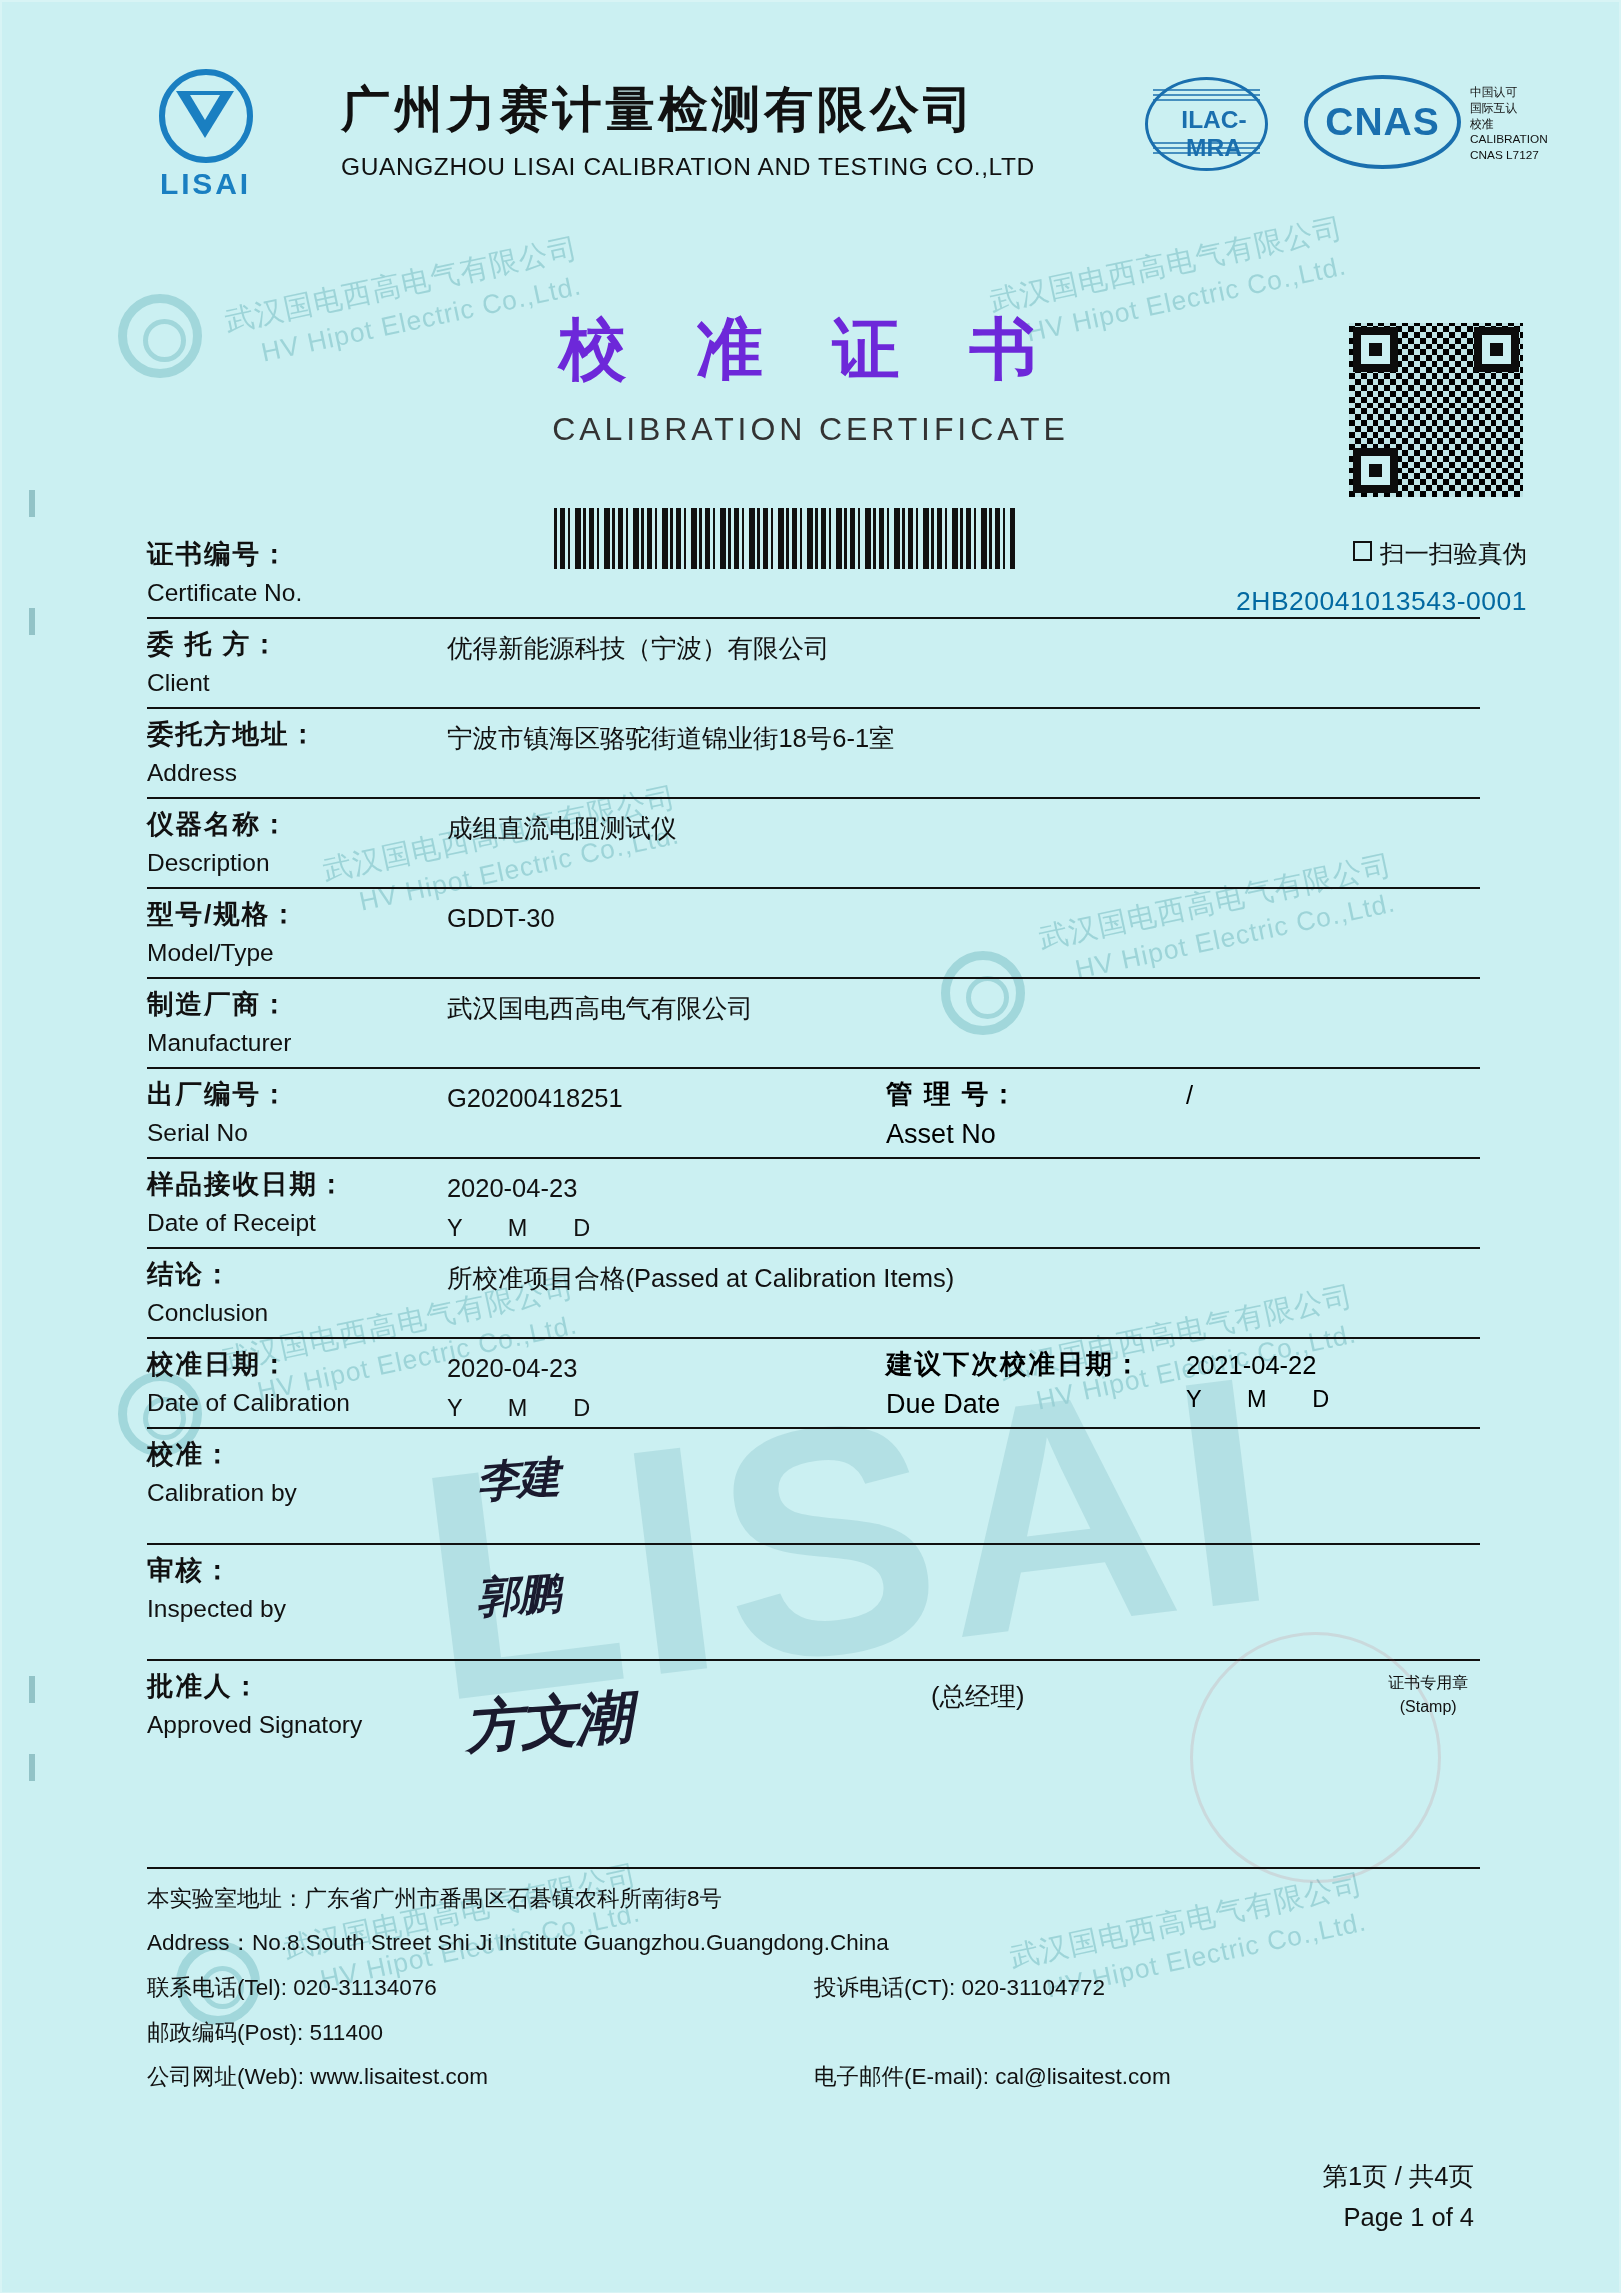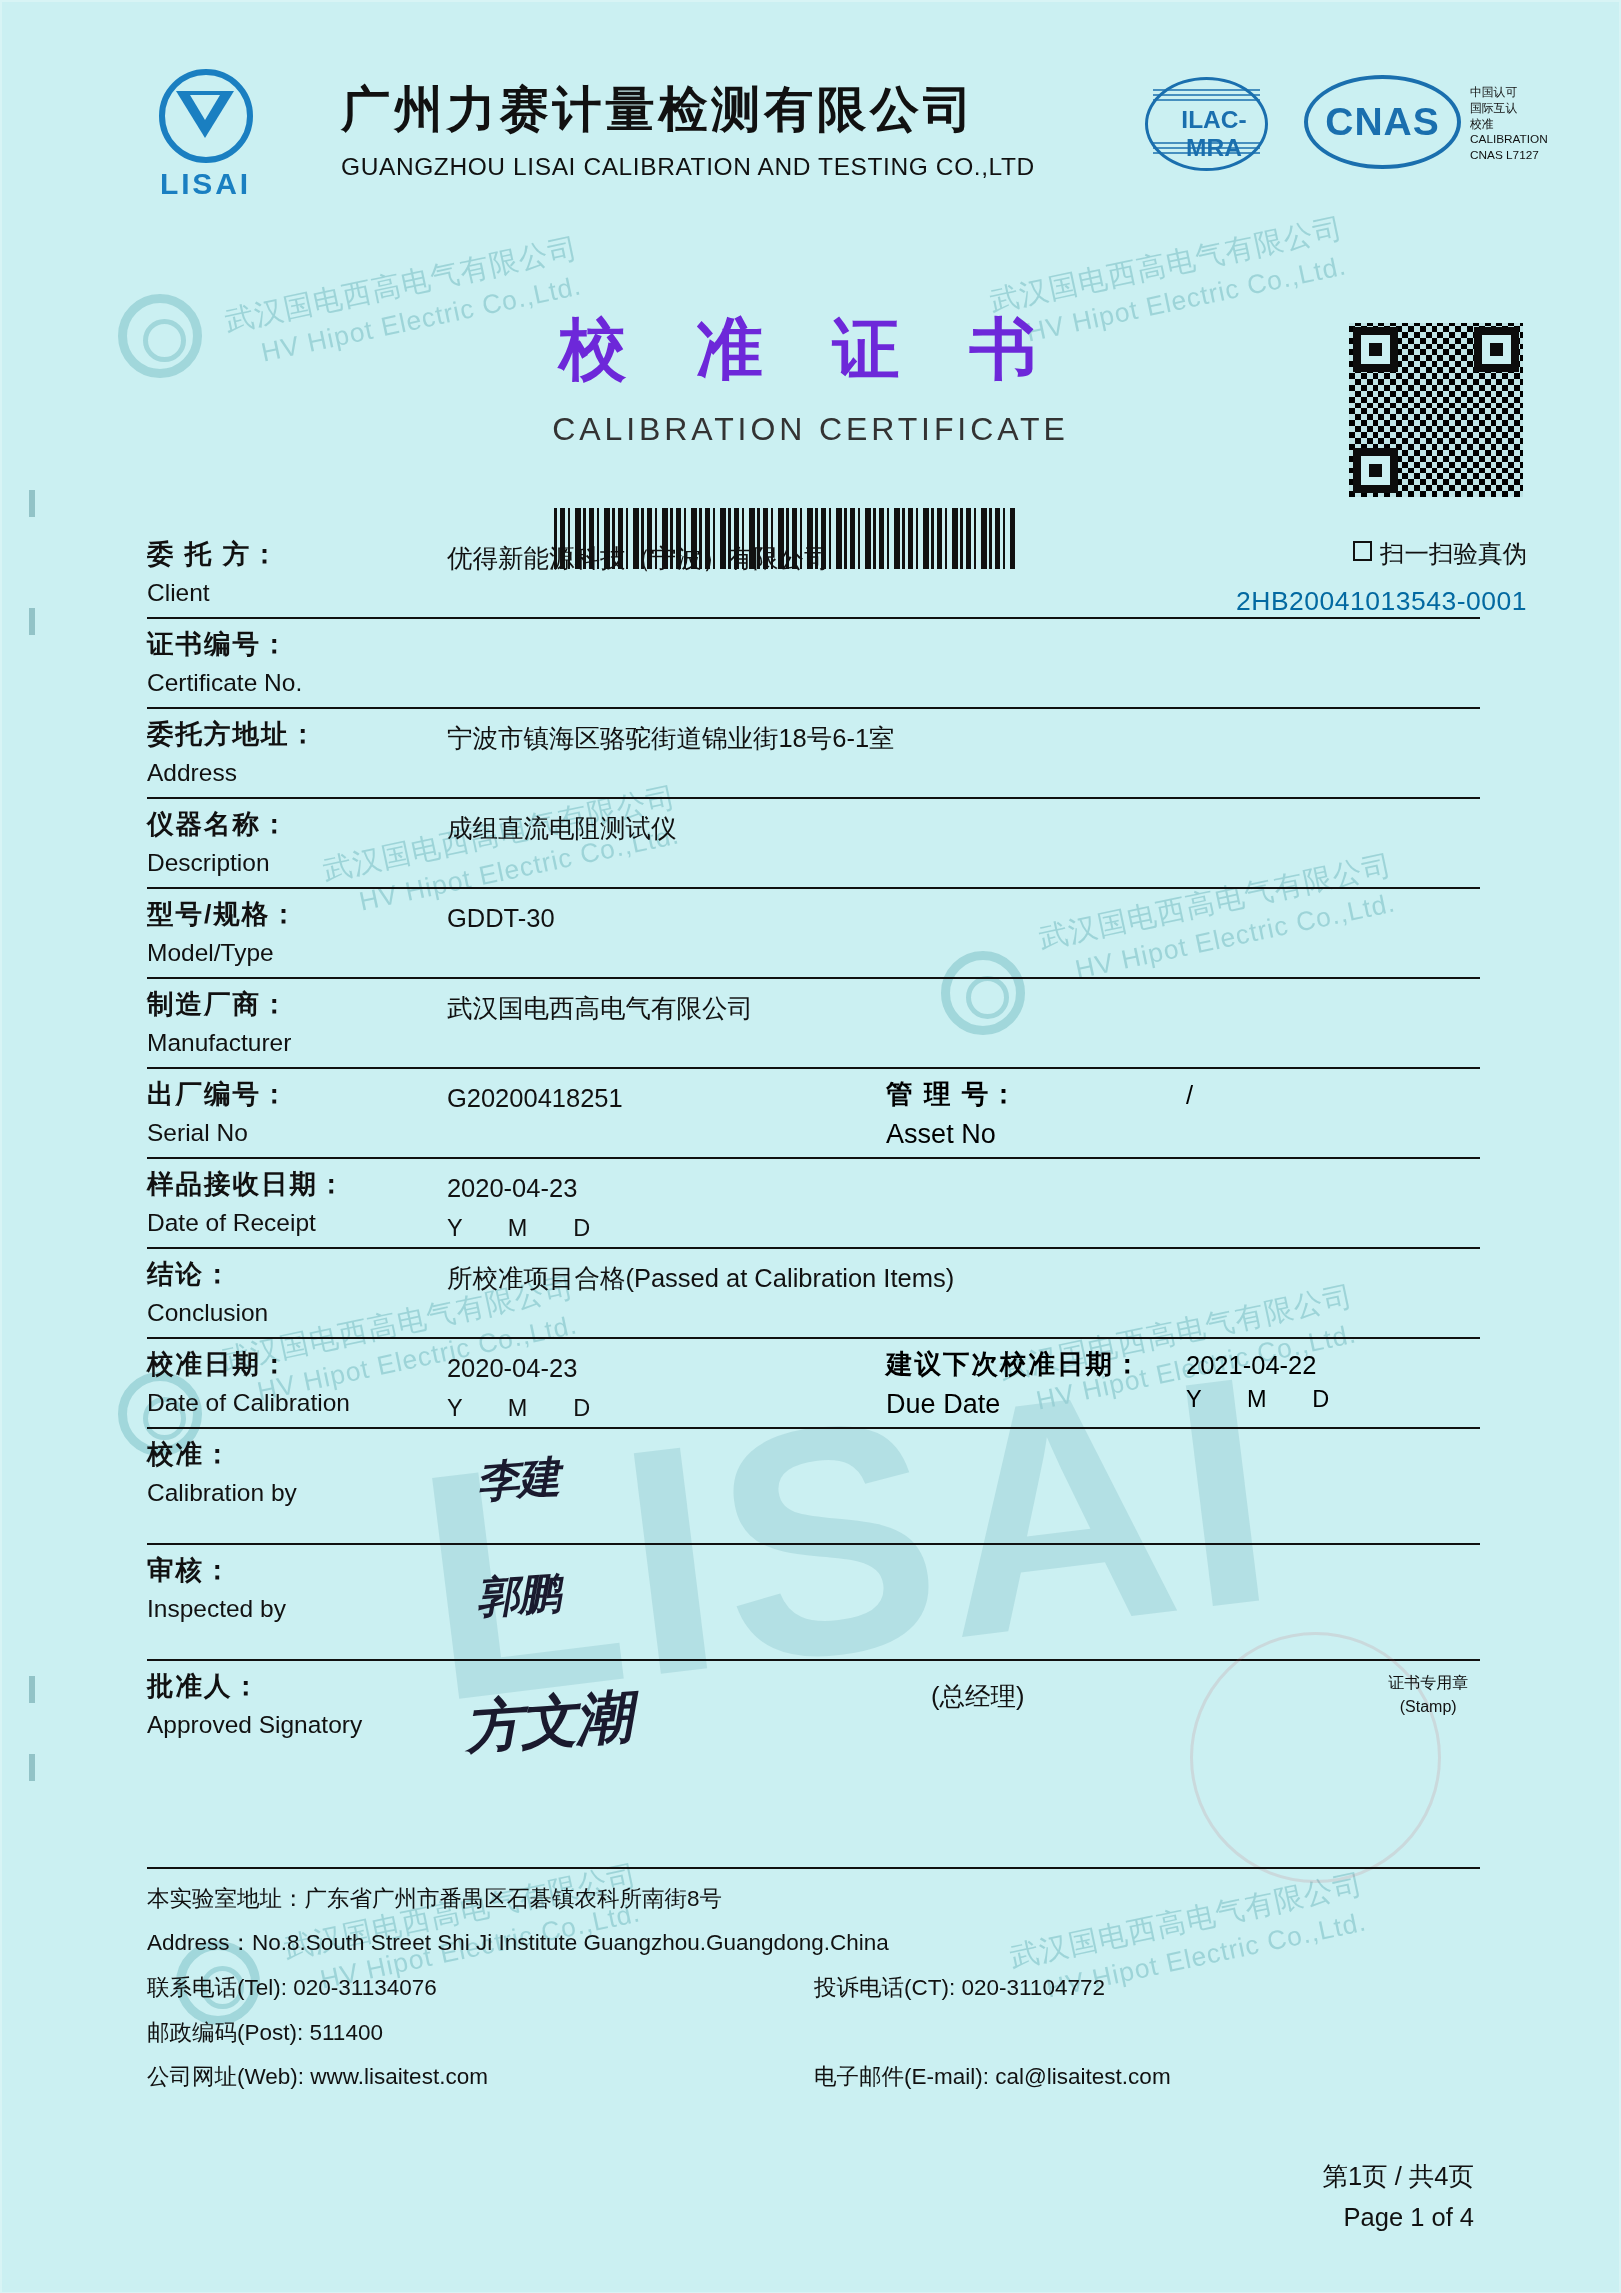--- a/index.html
+++ b/index.html
@@ -578,32 +578,32 @@
 
   <div class="scan-note">
     <span class="scan-box"></span><span>扫一扫验真伪</span>
   </div>
   <div class="cert-no">2HB20041013543-0001</div>
 
   <div class="form">
 
     <div class="row">
       <div class="lbl">
+        <span class="cn">证书编号：</span>
+        <span class="en">Certificate No.</span>
+      </div>
+      <div class="val"></div>
+    </div>
+
+    <div class="row">
+      <div class="lbl">
         <span class="cn">委 托 方：</span>
         <span class="en">Client</span>
       </div>
       <div class="val">优得新能源科技（宁波）有限公司</div>
-    </div>
-
-    <div class="row">
-      <div class="lbl">
-        <span class="cn">证书编号：</span>
-        <span class="en">Certificate No.</span>
-      </div>
-      <div class="val"></div>
     </div>
 
     <div class="row">
       <div class="lbl">
         <span class="cn">委托方地址：</span>
         <span class="en">Address</span>
       </div>
       <div class="val">宁波市镇海区骆驼街道锦业街18号6-1室</div>
     </div>
 

